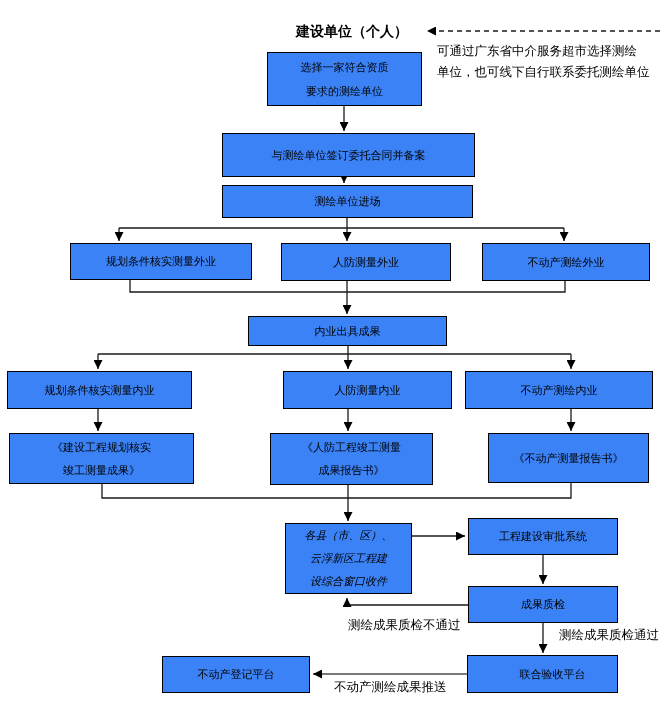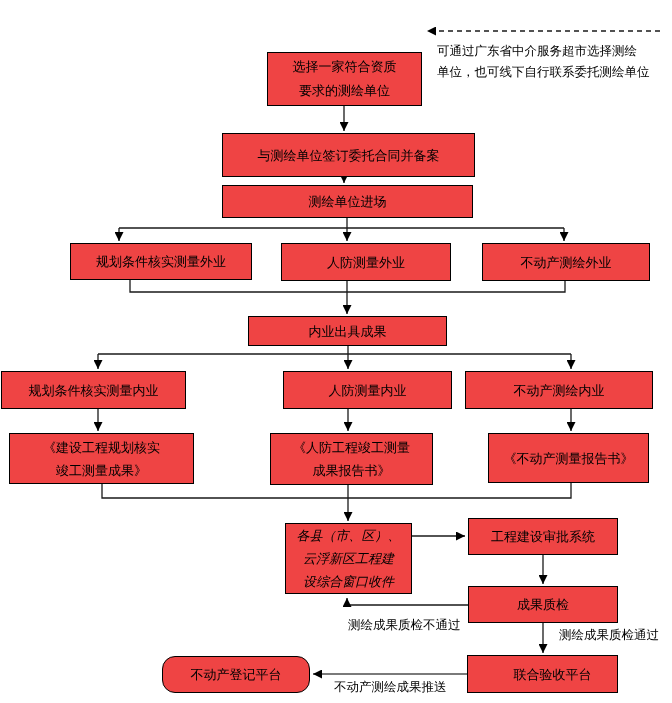--- a/index.html
+++ b/index.html
@@ -1,22 +1,22 @@
 <!DOCTYPE html>
 <html><head>
 <meta charset="utf-8">
 <style>
   html,body{margin:0;padding:0;background:#ffffff;}
   body{font-family:"Liberation Sans","DejaVu Sans",sans-serif;color:#000;}
   .canvas{position:relative;width:672px;height:703px;background:#fff;overflow:hidden;}
   .layer{position:absolute;left:0;top:0;width:672px;height:703px;}
   .node{
-    position:absolute;box-sizing:border-box;background:#ef4444;
+    position:absolute;box-sizing:border-box;background:#3b82f6;
     border:1px solid #000;display:flex;align-items:center;justify-content:center;
-    text-align:center;white-space:pre-line;font-size:13px;line-height:23px;color:#000;
+    text-align:center;white-space:pre-line;font-size:11px;line-height:23px;color:#000;
     z-index:2;
   }
   .node.big{line-height:24px;}
   .title{position:absolute;font-size:14px;font-weight:bold;white-space:nowrap;z-index:2;}
   .note{position:absolute;font-size:12.5px;line-height:21px;white-space:pre-line;z-index:2;}
   .edge-label{position:absolute;font-size:12.5px;white-space:nowrap;z-index:3;background:transparent;}
   svg{position:absolute;left:0;top:0;z-index:1;}
 </style>
 </head>
 <body>
@@ -62,49 +62,50 @@
       <path d="M543,555 V584" marker-end="url(#ah)"></path>
 
       <path d="M468,605 H347 V598" marker-end="url(#ah)"></path>
 
       <path d="M543,623 V653" marker-end="url(#ah)"></path>
 
       <path d="M467,674 H313" stroke="#7a7a7a" stroke-width="2.2" marker-end="url(#ah)"></path>
     </g>
   </svg>
 
+  <div class="title" style="left:296px;top:23px;">建设单位（个人）</div>
   <div class="note" style="left:437px;top:41px;">可通过广东省中介服务超市选择测绘
 单位，也可线下自行联系委托测绘单位</div>
 
   <div class="node big" style="left:267px;top:52px;width:155px;height:54px;">选择一家符合资质
 要求的测绘单位</div>
   <div class="node" style="left:222px;top:133px;width:253px;height:44px;">与测绘单位签订委托合同并备案</div>
   <div class="node" style="left:222px;top:185px;width:251px;height:33px;">测绘单位进场</div>
 
   <div class="node" style="left:38px;top:243px;width:182px;height:37px;margin-left:32px;">规划条件核实测量外业</div>
   <div class="node" style="left:263px;top:243px;width:170px;height:38px;margin-left:18px;">人防测量外业</div>
   <div class="node" style="left:482px;top:243px;width:168px;height:38px;">不动产测绘外业</div>
 
   <div class="node" style="left:248px;top:316px;width:199px;height:30px;">内业出具成果</div>
 
-  <div class="node" style="left:1px;top:371px;width:185px;height:38px;">规划条件核实测量内业</div>
+  <div class="node" style="left:7px;top:371px;width:185px;height:38px;">规划条件核实测量内业</div>
   <div class="node" style="left:264px;top:371px;width:169px;height:38px;margin-left:19px;">人防测量内业</div>
   <div class="node" style="left:465px;top:371px;width:188px;height:38px;">不动产测绘内业</div>
 
   <div class="node" style="left:9px;top:433px;width:185px;height:51px;">《建设工程规划核实
 竣工测量成果》</div>
   <div class="node" style="left:270px;top:433px;width:163px;height:52px;">《人防工程竣工测量
 成果报告书》</div>
   <div class="node" style="left:488px;top:433px;width:161px;height:50px;">《不动产测量报告书》</div>
 
   <div class="node" style="left:285px;top:523px;width:127px;height:71px;font-style:italic;">各县（市、区）、
 云浮新区工程建
 设综合窗口收件</div>
   <div class="node" style="left:468px;top:518px;width:150px;height:37px;">工程建设审批系统</div>
   <div class="node" style="left:468px;top:586px;width:150px;height:37px;">成果质检</div>
   <div class="node" style="left:467px;top:655px;width:151px;height:38px;padding-left:20px;">联合验收平台</div>
-  <div class="node" style="left:162px;top:656px;width:148px;height:37px;border-radius:13px;">不动产登记平台</div>
+  <div class="node" style="left:162px;top:656px;width:148px;height:37px;">不动产登记平台</div>
 
   <div class="edge-label" style="left:348px;top:617px;">测绘成果质检不通过</div>
   <div class="edge-label" style="left:559px;top:627px;">测绘成果质检通过</div>
   <div class="edge-label" style="left:334px;top:679px;">不动产测绘成果推送</div>
 
 </div>
 
 </body></html>

